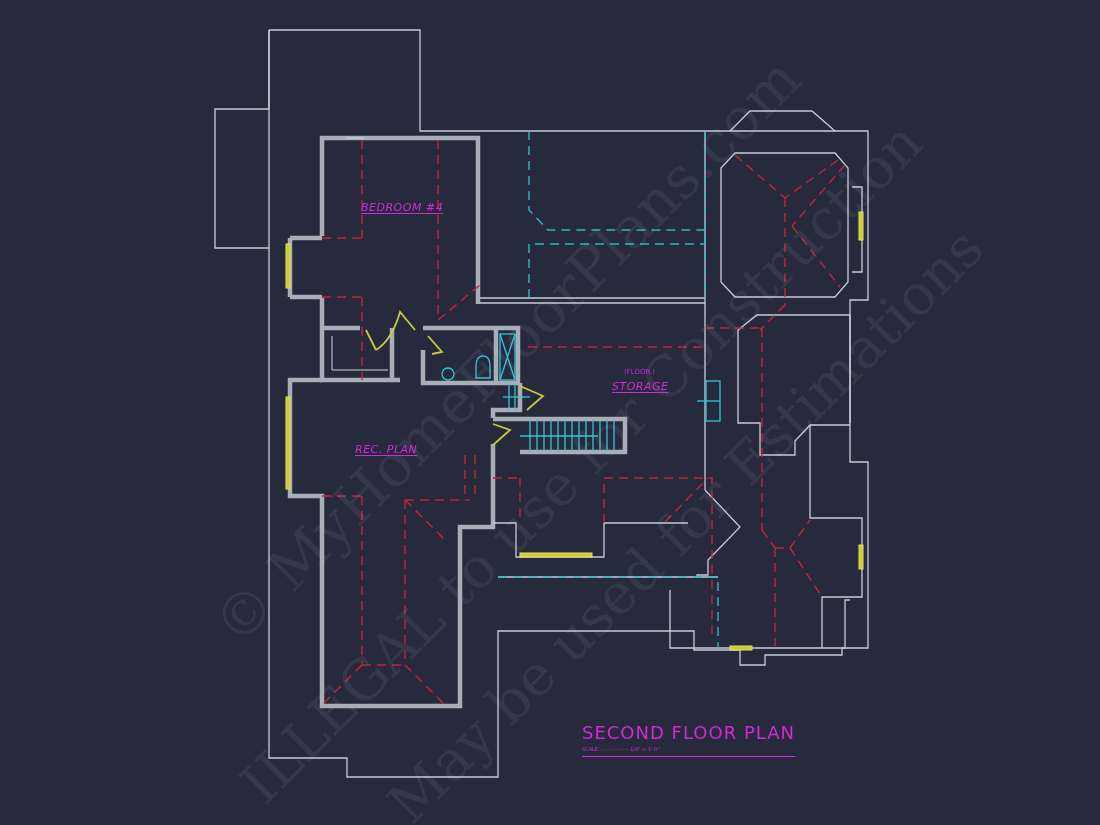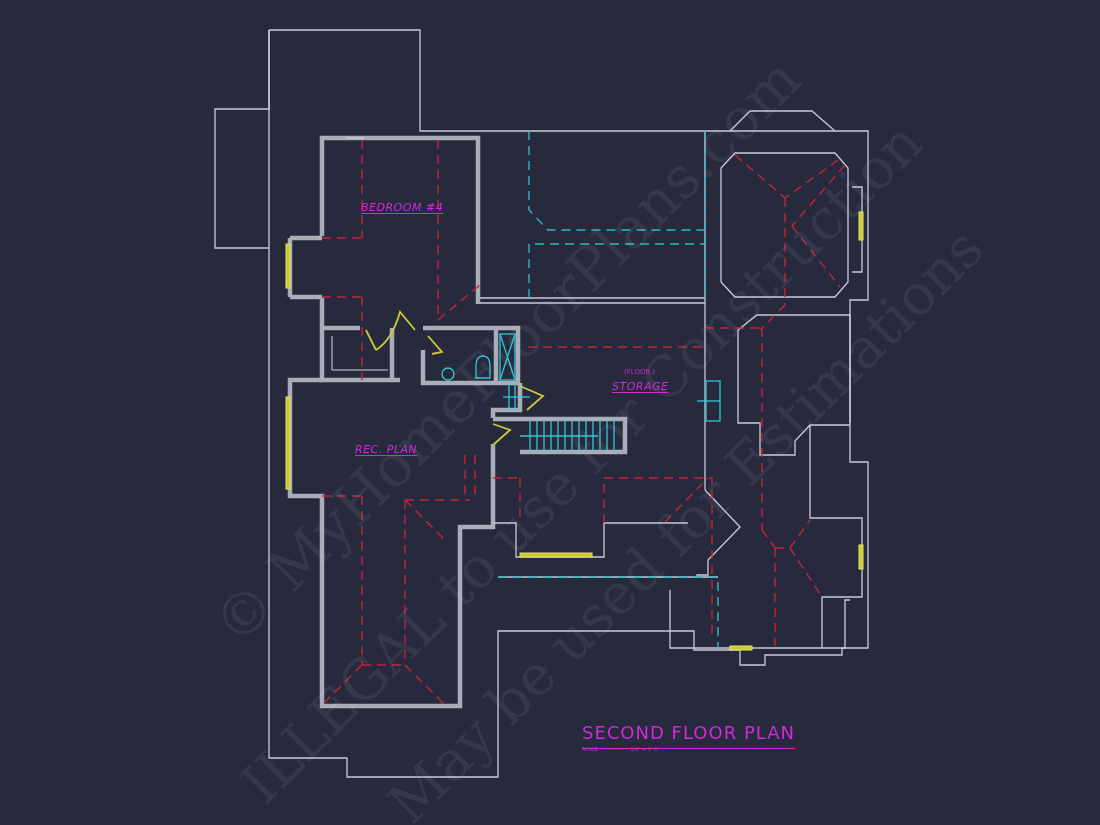--- a/index.html
+++ b/index.html
@@ -49,21 +49,21 @@
     }
     .title {
       position: absolute;
       left: 582px;
       top: 722px;
       color: #d12ad6;
       font-family: "DejaVu Sans", sans-serif;
       font-size: 18px;
       letter-spacing: 1px;
       border-bottom: 1.5px solid #d12ad6;
-      padding-bottom: 4px;
+      padding-bottom: 12px;
       line-height: 22px;
       white-space: nowrap;
     }
     .scale {
       position: absolute;
       left: 582px;
       top: 746px;
       color: #d12ad6;
       font-family: "DejaVu Sans", sans-serif;
       font-size: 5px;

